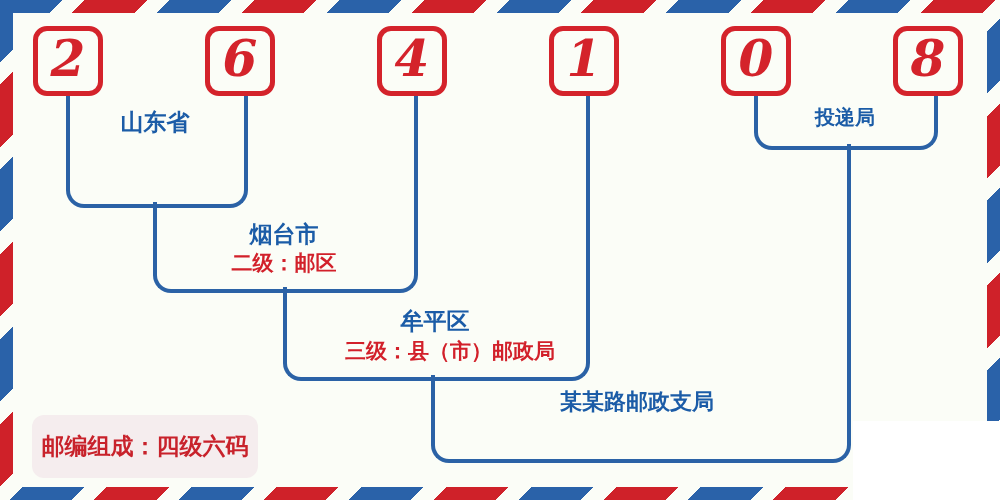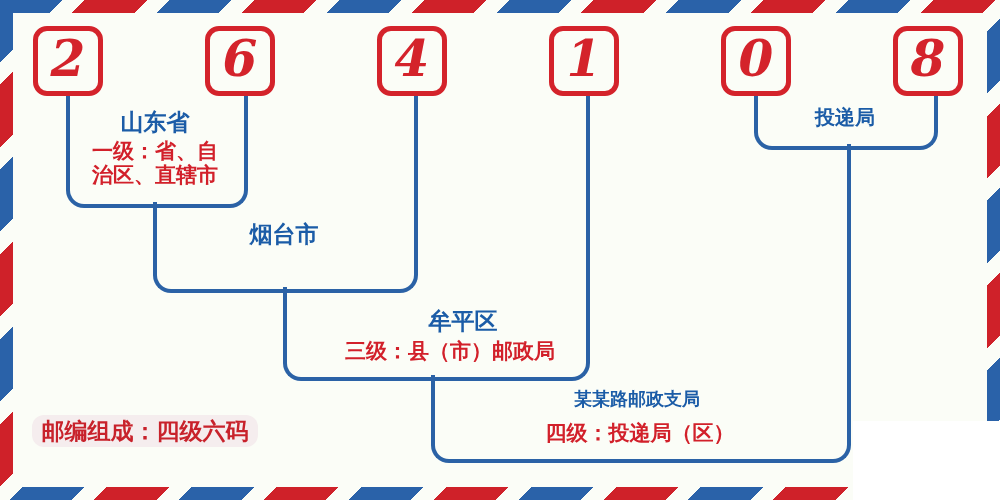--- a/index.html
+++ b/index.html
@@ -55,21 +55,21 @@
   .lbl{
     position:absolute;z-index:2;
     transform:translateX(-50%);
     text-align:center;white-space:nowrap;
     font-weight:bold;
   }
   .lbl-title{ color:#1b5ca7;font-size:23px;line-height:1.1;}
   .lbl-desc{ color:#d2202a;font-size:21px;line-height:24px;}
   .note-pill{
     position:absolute;z-index:2;
-    left:32px;top:415px;width:226px;height:32px;
+    left:32px;top:415px;width:226px;height:63px;
     background:#f5edee;border-radius:12px;
     display:flex;align-items:center;justify-content:center;
     color:#c8222b;font-size:23px;font-weight:bold;
   }
 </style>
 </head>
 <body>
 
 <div class="stage">
   <div class="content-bg"></div>
@@ -96,32 +96,28 @@
   <div class="line brk" style="left:66px;top:96px;width:174px;height:108px;"></div>
   <div class="line brk" style="left:754px;top:96px;width:176px;height:50px;"></div>
   <div class="line elb-l" style="left:153px;top:202px;width:133px;height:87px;"></div>
   <div class="line elb-r" style="left:286px;top:96px;width:128px;height:193px;"></div>
   <div class="line elb-l" style="left:283px;top:287px;width:152px;height:90px;"></div>
   <div class="line elb-r" style="left:435px;top:96px;width:151px;height:281px;"></div>
   <div class="line elb-l" style="left:431px;top:375px;width:208px;height:84px;"></div>
   <div class="line elb-r" style="left:639px;top:144px;width:208px;height:315px;"></div>
 
   <div class="lbl lbl-title" style="left:155px;top:109px;">山东省</div>
-  <div class="lbl lbl-desc" style="left:155px;top:139px;">
-    <div>一级：省、自</div>
-    <div>治区、直辖市</div>
-  </div>
 
   <div class="lbl lbl-title" style="left:284px;top:221px;text-align:center;">烟台市</div>
+  <div class="lbl lbl-desc" style="left:284px;top:251px;">二级：邮区</div>
 
-  <div class="lbl lbl-title" style="left:435px;top:308px;margin-left:28px;">牟平区</div>
+  <div class="lbl lbl-title" style="left:435px;top:308px;">牟平区</div>
   <div class="lbl lbl-desc" style="left:450px;top:339px;">三级：县（市）邮政局</div>
 
-  <div class="lbl lbl-title" style="left:637px;top:389px;font-size:18px;">某某路邮政支局</div>
-  <div class="lbl lbl-desc" style="left:640px;top:421px;">四级：投递局（区）</div>
+  <div class="lbl lbl-title" style="left:637px;top:389px;font-size:22px;">某某路邮政支局</div>
 
   <div class="lbl lbl-title" style="left:845px;top:106px;font-size:20px;">投递局</div>
 
   <div class="note-pill">
     <span>邮编组成：四级六码</span>
   </div>
 
   <div class="white-patch"></div>
 </div>
 

